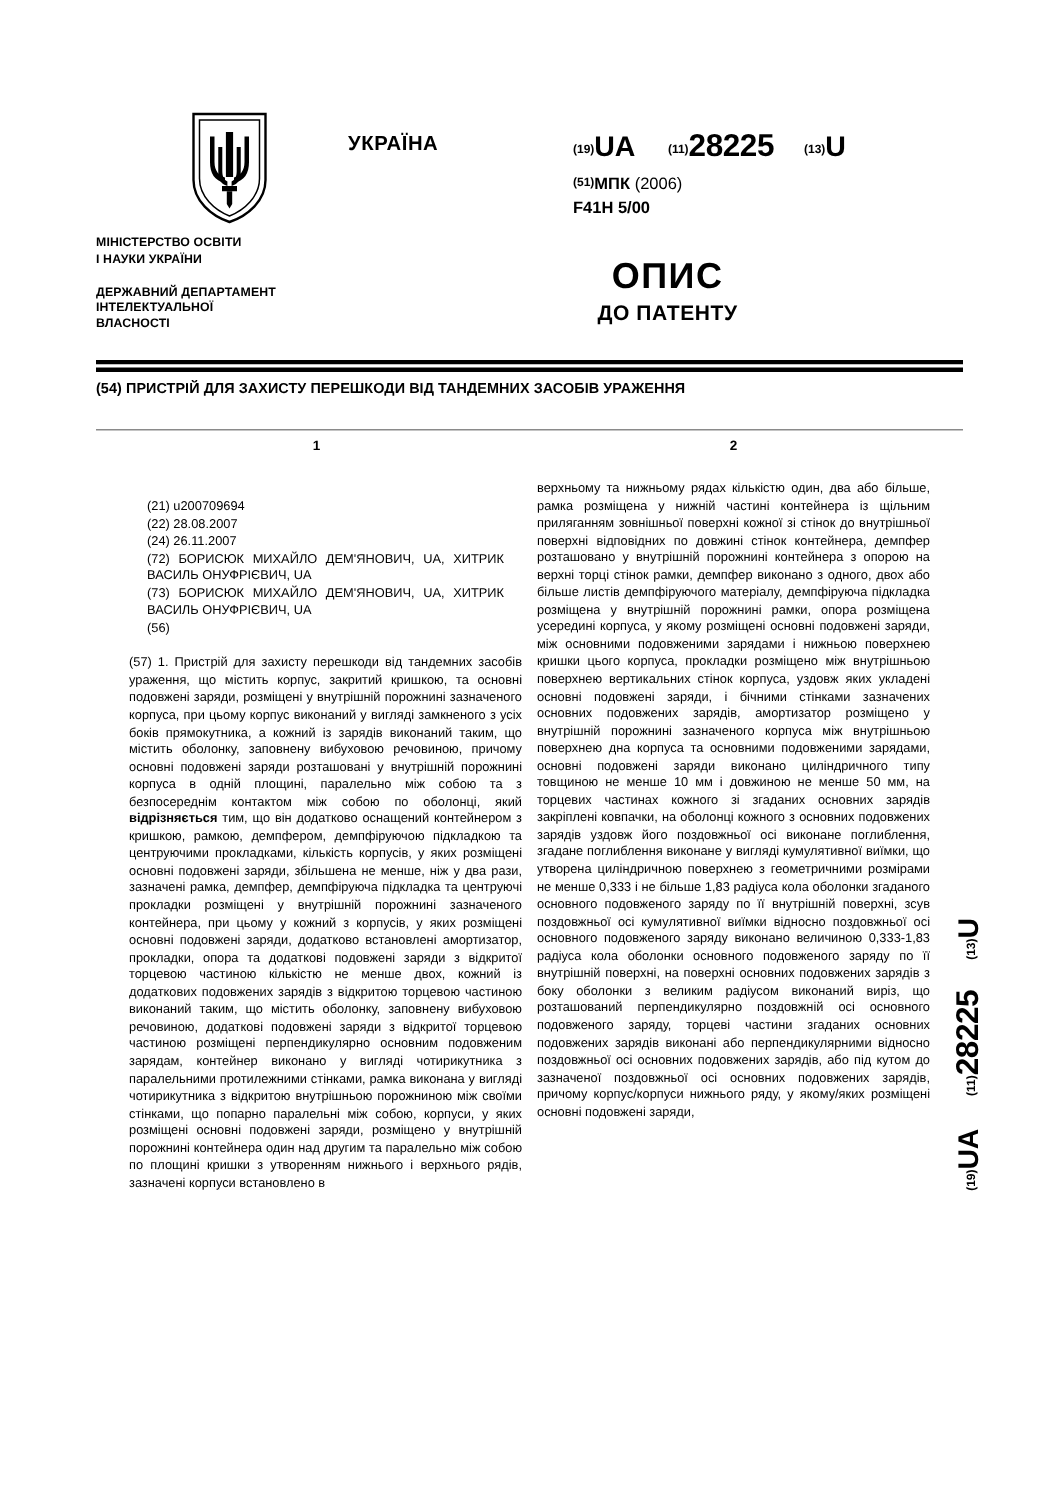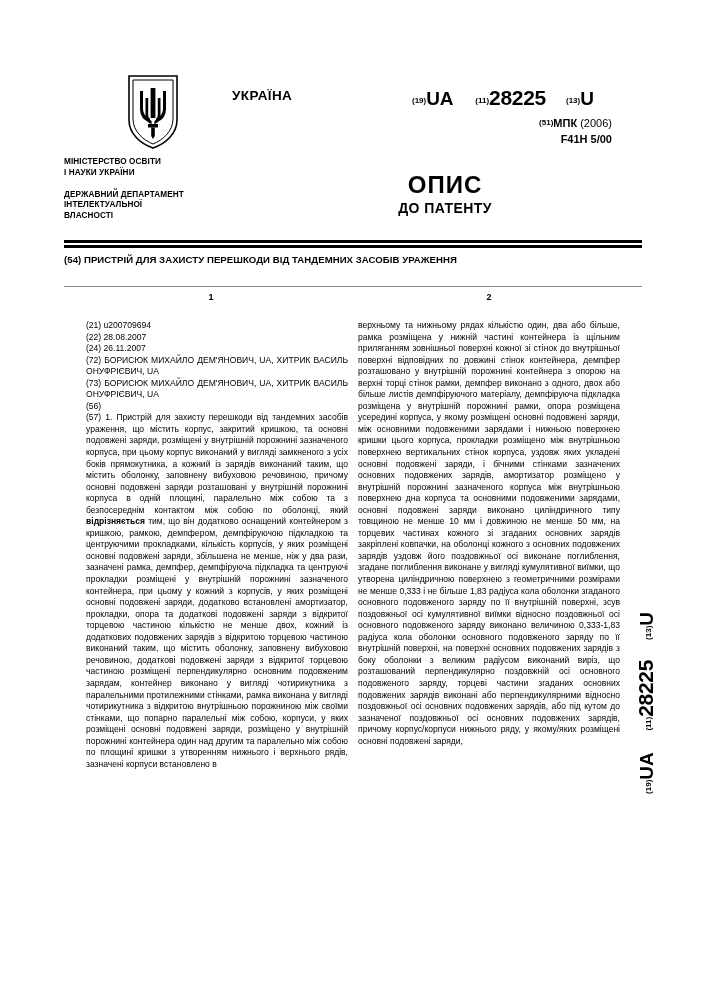--- a/index.html
+++ b/index.html
@@ -64,21 +64,20 @@
     font-weight: bold;
     letter-spacing: .4px;
   }
 
   .numline {
     position: absolute;
     left: 318px;
     top: 12px;
     width: 260px;
     white-space: nowrap;
-    margin-left: 30px;
   }
   .inid {
     font-size: 8px;
     font-weight: bold;
     vertical-align: 2px;
   }
   .big-code {
     font-size: 19px;
     font-weight: bold;
     letter-spacing: -.2px;
@@ -89,21 +88,21 @@
     letter-spacing: -.3px;
   }
   .sp1 { display:inline-block; width: 22px; }
   .sp2 { display:inline-block; width: 20px; }
 
   .ipc {
     position: absolute;
     left: 318px;
     top: 42px;
     width: 230px;
-    text-align: right;
+    text-align: left;
     font-size: 11px;
     font-weight: bold;
     line-height: 1.45;
   }
   .ipc .yr { font-weight: normal; }
 
   .opys {
     position: absolute;
     left: 258px;
     top: 98px;
@@ -195,21 +194,21 @@
     top: 0;
     width: 262px;
     font-size: 8.55px;
     line-height: 11.55px;
     text-align: justify;
     text-justify: inter-word;
   }
   .col.left  { left: 22px; }
   .col.right { left: 294px; }
 
-  .bib { margin: 0; }
+  .bib { margin: 12px; }
   .bib div { white-space: nowrap; }
   .bib .wrap { white-space: normal; text-align: justify; }
   .claim { margin: 0; text-indent: 0; }
   .bold { font-weight: bold; }
 
   
   .side-code {
     position: absolute;
     left: 632px;
     top: 548px;

